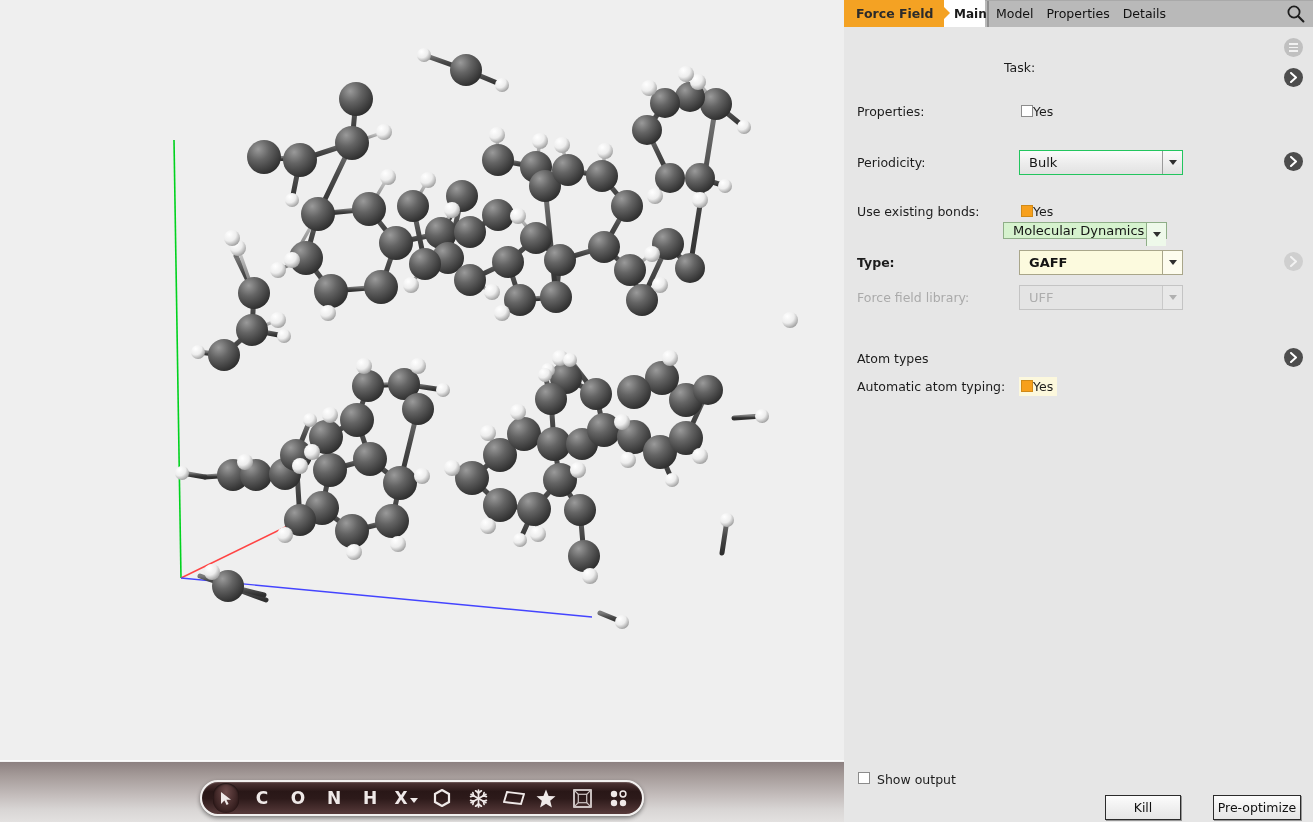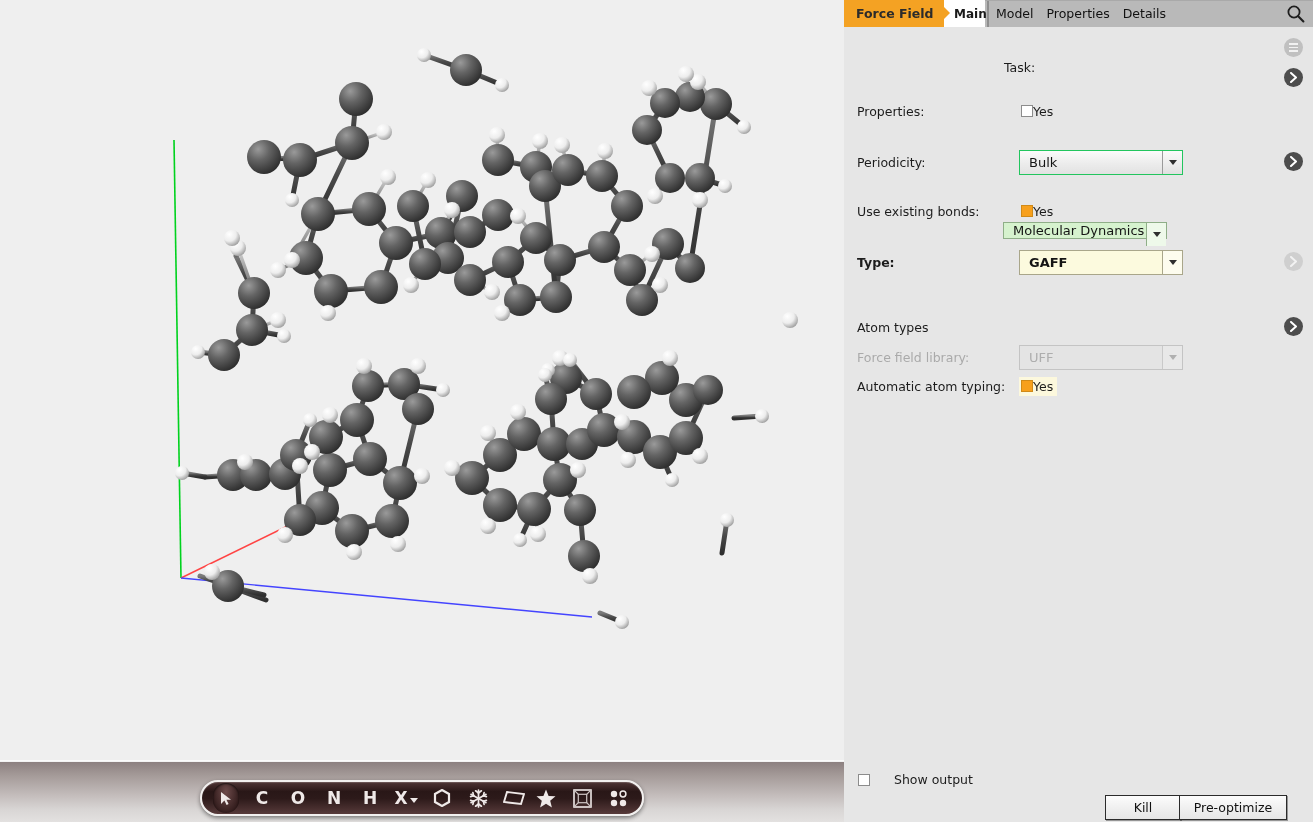--- a/index.html
+++ b/index.html
@@ -214,35 +214,35 @@
   .section-head {
     font-size: 12.5px; color: #1c1c1c;
   }
 
   
   #footer {
     position: absolute; left: 0; bottom: 0; width: 469px; height: 62px;
   }
   #show-output {
     position: absolute; left: 14px; top: 12px;
-    display: flex; align-items: center; gap: 24px;
+    display: flex; gap: 7px;
   }
   #show-output .chk { width: 12px; height: 12px; }
   .btn {
     position: absolute; top: 8px;
     height: 25px;
     border: 1px solid #2b2b2b;
     background: linear-gradient(180deg,#fcfcfc 0%,#f0f0f0 50%,#e6e6e6 100%);
     font-size: 12.5px; color: #111111;
     display: flex; align-items: center; justify-content: center;
     box-shadow: 1px 1px 0 rgba(0,0,0,0.35);
     margin-top: 27px;
   }
   #btn-kill { right: 132px; width: 76px; }
-  #btn-preopt { right: 26px; width: 108px; text-align: center; }
+  #btn-preopt { right: 12px; width: 88px; text-align: center; }
 </style>
 </head>
 <body>
 
 <div id="app">
 
   <div id="viewport">
 
     <div id="scene">
       <svg width="844" height="760" viewBox="0 0 844 760">
@@ -809,39 +809,39 @@
             <span class="tri-down"></span>
           </span>
         </div>
         <div class="chev off" style="top:10px;">
           <svg width="9" height="11" viewBox="0 0 9 11">
             <path d="M2,1 L7,5.5 L2,10" fill="none" stroke="#f2f2f2" stroke-width="2" stroke-linecap="round" stroke-linejoin="round"></path>
           </svg>
         </div>
       </div>
 
-      <div class="row" style="height:30px;margin-top:30px;">
-        <div class="lbl section-head">Atom types</div>
-        <div class="chev" style="top:5px;">
-          <svg width="9" height="11" viewBox="0 0 9 11">
-            <path d="M2,1 L7,5.5 L2,10" fill="none" stroke="#ffffff" stroke-width="2" stroke-linecap="round" stroke-linejoin="round"></path>
-          </svg>
-        </div>
-      </div>
-
       <div class="row" style="height:31px;">
         <div class="lbl disabled">Force field library:</div>
         <div class="combo disabled">
           <span>UFF</span>
           <span class="combo-arrow">
             <span class="tri-down"></span>
           </span>
         </div>
       </div>
 
+      <div class="row" style="height:30px;margin-top:30px;">
+        <div class="lbl section-head">Atom types</div>
+        <div class="chev" style="top:5px;">
+          <svg width="9" height="11" viewBox="0 0 9 11">
+            <path d="M2,1 L7,5.5 L2,10" fill="none" stroke="#ffffff" stroke-width="2" stroke-linecap="round" stroke-linejoin="round"></path>
+          </svg>
+        </div>
+      </div>
+
       <div class="row" style="height:26px;align-items:center;">
         <div class="lbl">Automatic atom typing:</div>
         <div class="chk-wrap hl">
           <span class="chk on"></span>
           <span class="chk-lbl">Yes</span>
         </div>
       </div>
 
     </div>
 

